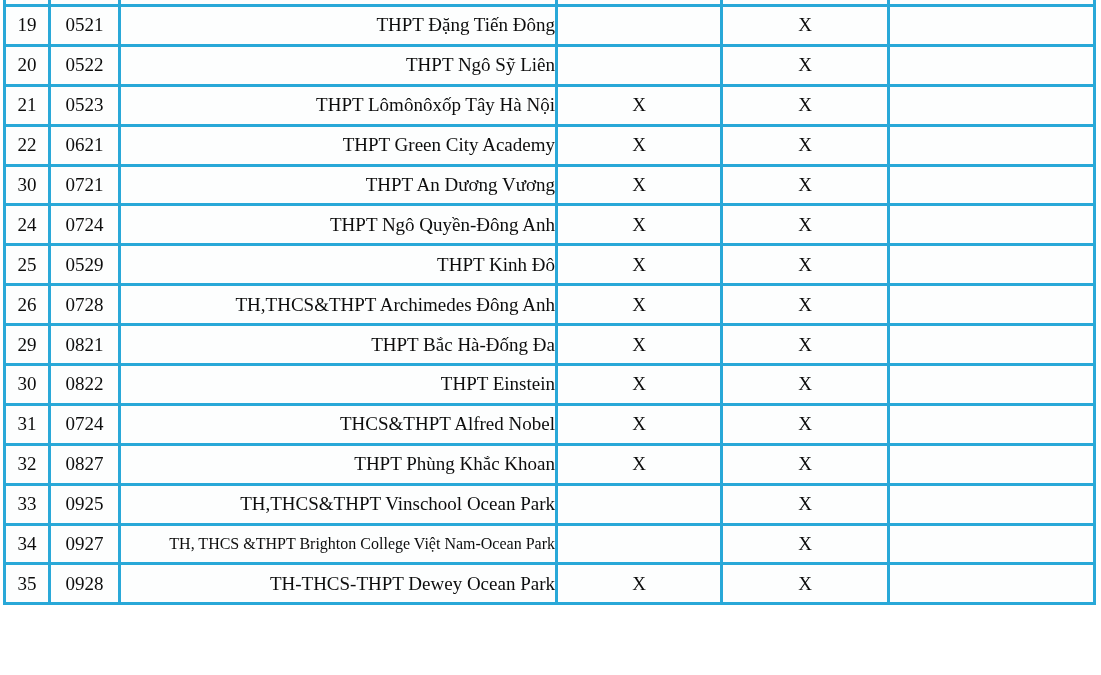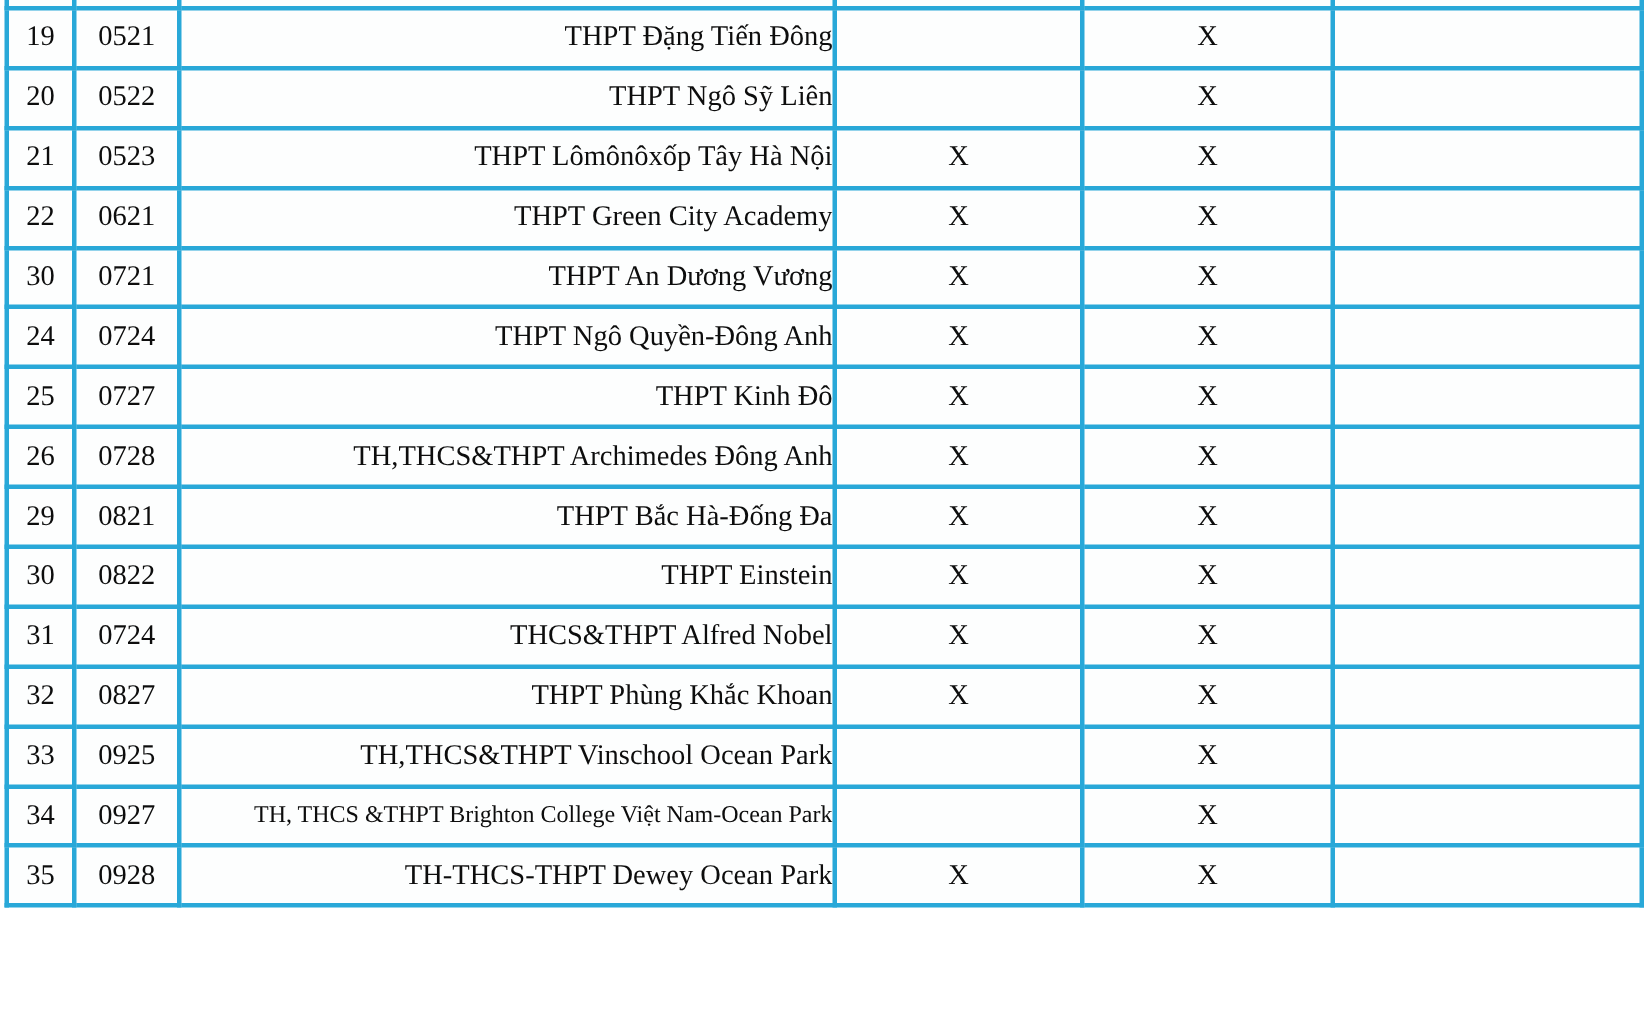--- a/index.html
+++ b/index.html
@@ -124,21 +124,21 @@
         <tr>
     <td class="c-stt">24</td>
     <td class="c-code">0724</td>
     <td class="c-name">THPT Ngô Quyền-Đông Anh</td>
     <td class="c-x">X</td>
     <td class="c-x">X</td>
     <td class="c-note"></td>
   </tr>
         <tr>
     <td class="c-stt">25</td>
-    <td class="c-code">0727</td>
+    <td class="c-code">0529</td>
     <td class="c-name">THPT Kinh Đô</td>
     <td class="c-x">X</td>
     <td class="c-x">X</td>
     <td class="c-note"></td>
   </tr>
         <tr>
     <td class="c-stt">26</td>
     <td class="c-code">0728</td>
     <td class="c-name">TH,THCS&amp;THPT Archimedes Đông Anh</td>
     <td class="c-x">X</td>

